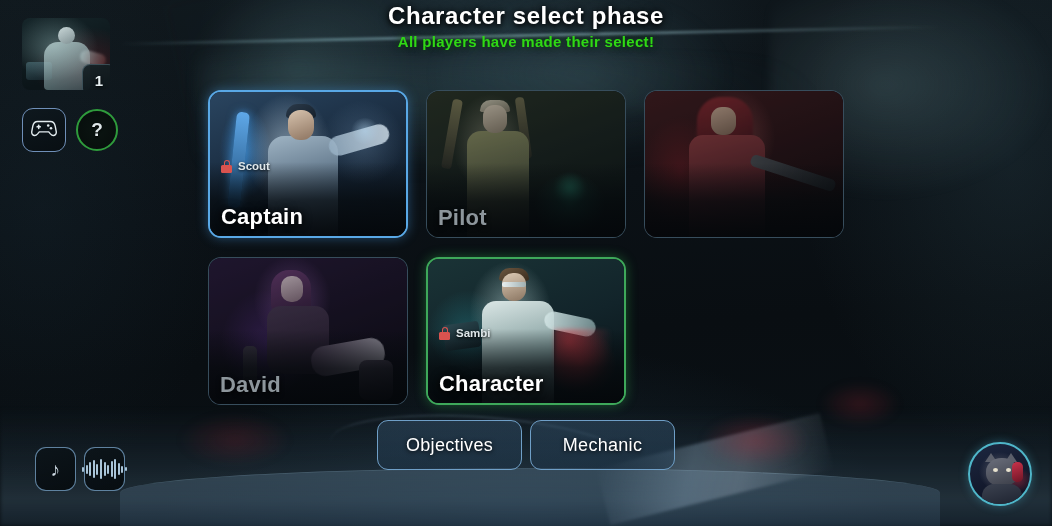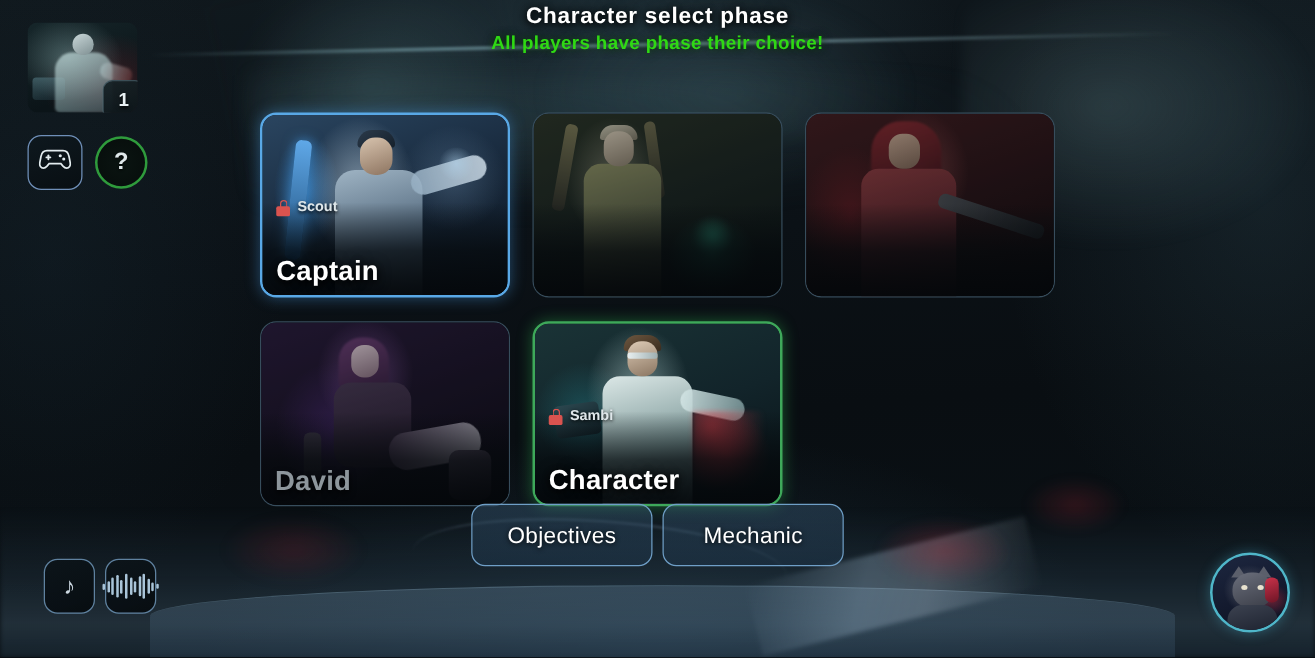--- a/index.html
+++ b/index.html
@@ -77,21 +77,21 @@
   .red-glow-b { left:180px; bottom:60px; width:110px; height:52px;
     background:radial-gradient(ellipse at 50% 50%, rgba(175,35,50,0.20), rgba(0,0,0,0) 72%); filter:blur(5px); }
   .red-glow-c { left:820px; bottom:100px; width:80px; height:44px;
     background:radial-gradient(ellipse at 50% 50%, rgba(185,40,55,0.22), rgba(0,0,0,0) 72%); filter:blur(4px); }
   .cable-a { left:330px; bottom:40px; width:300px; height:70px;
     border-top:2px solid rgba(140,170,190,0.22); border-radius:50%; transform:rotate(4deg); filter:blur(1px); }
 
   
   #header { position:absolute; left:0; top:2px; width:1052px; text-align:center; z-index:20; }
   #title {
-    font-size:18px; font-weight:bold; color:#ffffff;
+    font-size:24px; font-weight:bold; color:#ffffff;
     letter-spacing:0.6px;
     text-shadow:0 0 10px rgba(0,0,0,0.95), 0 2px 5px rgba(0,0,0,0.9);
     font-stretch:condensed;
   }
   #subtitle {
     margin-top:3px;
     font-size:15px; font-weight:bold; color:#2fd914;
     letter-spacing:0.3px;
     text-shadow:0 0 8px rgba(0,0,0,0.9), 0 0 6px rgba(40,200,20,0.35);
   }
@@ -328,21 +328,21 @@
     background:linear-gradient(165deg,#dbe7e6,#7e9a9a 55%,#32474c); filter:blur(0.5px); }
   .art-scientist .laptop { position:absolute; left:16px; top:64px; width:36px; height:26px; border-radius:4px;
     background:linear-gradient(160deg,#2c4850,#101e24); transform:rotate(-8deg); }
   .art-scientist .arm { position:absolute; left:116px; top:56px; width:52px; height:18px; border-radius:9px;
     background:linear-gradient(90deg,rgba(210,228,228,0.9),rgba(130,160,162,0.8)); transform:rotate(12deg); filter:blur(0.5px); }
   .art-scientist .redbeam { position:absolute; left:126px; top:70px; width:60px; height:64px;
     background:radial-gradient(ellipse at 25% 20%, rgba(230,60,70,0.55), rgba(0,0,0,0) 68%); filter:blur(2px); }
 
   
   #bottom-buttons {
-    position:absolute; left:377px; top:403px;
+    position:absolute; left:377px; top:420px;
     display:flex; gap:8px; z-index:22;
   }
   .action-btn {
     min-width:145px; height:50px;
     border-radius:11px;
     border:1.5px solid #6f9fc7;
     background:linear-gradient(180deg, rgba(60,95,125,0.40), rgba(30,55,78,0.44));
     color:#ffffff;
     font-size:18px;
     letter-spacing:0.3px;
@@ -409,21 +409,21 @@
   <div class="bgshape ship-hull"></div>
   <div class="bgshape ship-panel"></div>
   <div class="bgshape ship-arm"></div>
   <div class="bgshape cable-a"></div>
   <div class="bgshape red-glow-a"></div>
   <div class="bgshape red-glow-b"></div>
   <div class="bgshape red-glow-c"></div>
 
   <div id="header">
     <div id="title">Character select phase</div>
-    <div id="subtitle">All players have phase their choice!</div>
+    <div id="subtitle">All players have made their select!</div>
   </div>
 
   <div id="player-panel">
     <div id="avatar-card">
       <div class="fig-desk"></div>
       <div class="fig-body"></div>
       <div class="fig-head"></div>
       <div class="fig-arm"></div>
       <div id="level-badge">1</div>
     </div>
@@ -473,20 +473,23 @@
       <div class="art art-pilot">
         <div class="rifle1"></div>
           <div class="rifle2"></div>
           <div class="torso"></div>
         <div class="cap"></div>
           <div class="head"></div>
           <div class="orb"></div>
       </div>
       <div class="dim"></div>
       <div class="scrim"></div>
+      <div class="labels">
+        <div class="char-name idle">Pilot</div>
+      </div>
     </div>
 
     <div class="card">
       <div class="art art-soldier">
         <div class="hood"></div>
           <div class="torso"></div>
           <div class="head"></div>
           <div class="rifle"></div>
       </div>
       <div class="dim"></div>

